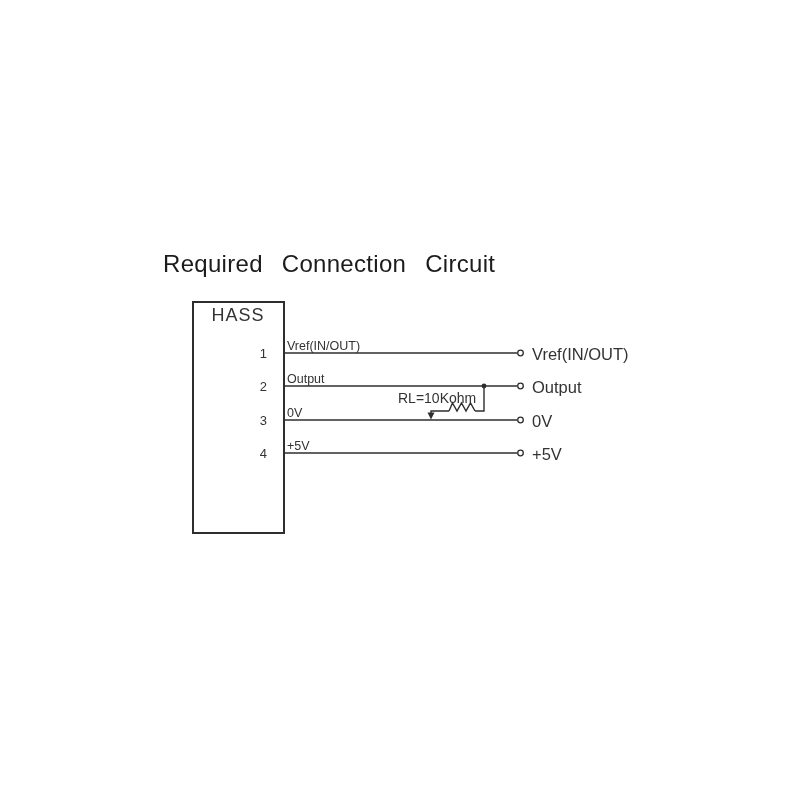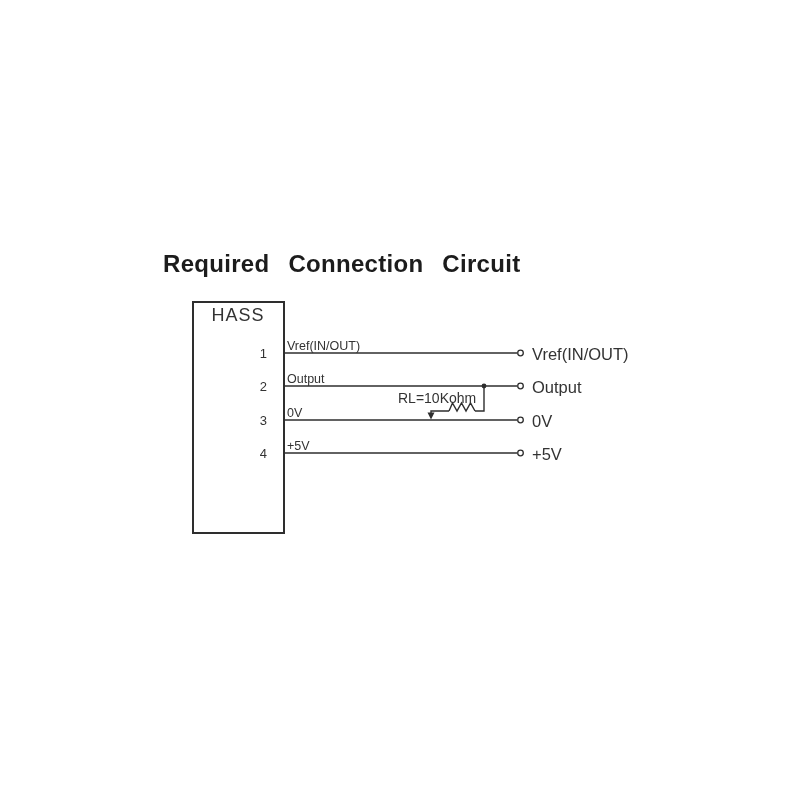--- a/index.html
+++ b/index.html
@@ -21,21 +21,21 @@
     font-family: "Liberation Sans", sans-serif;
     overflow: hidden;
   }
   .page-title {
     position: absolute;
     left: 163px;
     top: 251px;
     margin: 0;
     font-size: 24px;
     line-height: 1.05;
-    font-weight: bold;
+    font-weight: normal;
     color: var(--title);
     letter-spacing: 0.3px;
     word-spacing: 12px;
     white-space: nowrap;
   }
   svg.diagram {
     position: absolute;
     left: 0;
     top: 0;
   }

